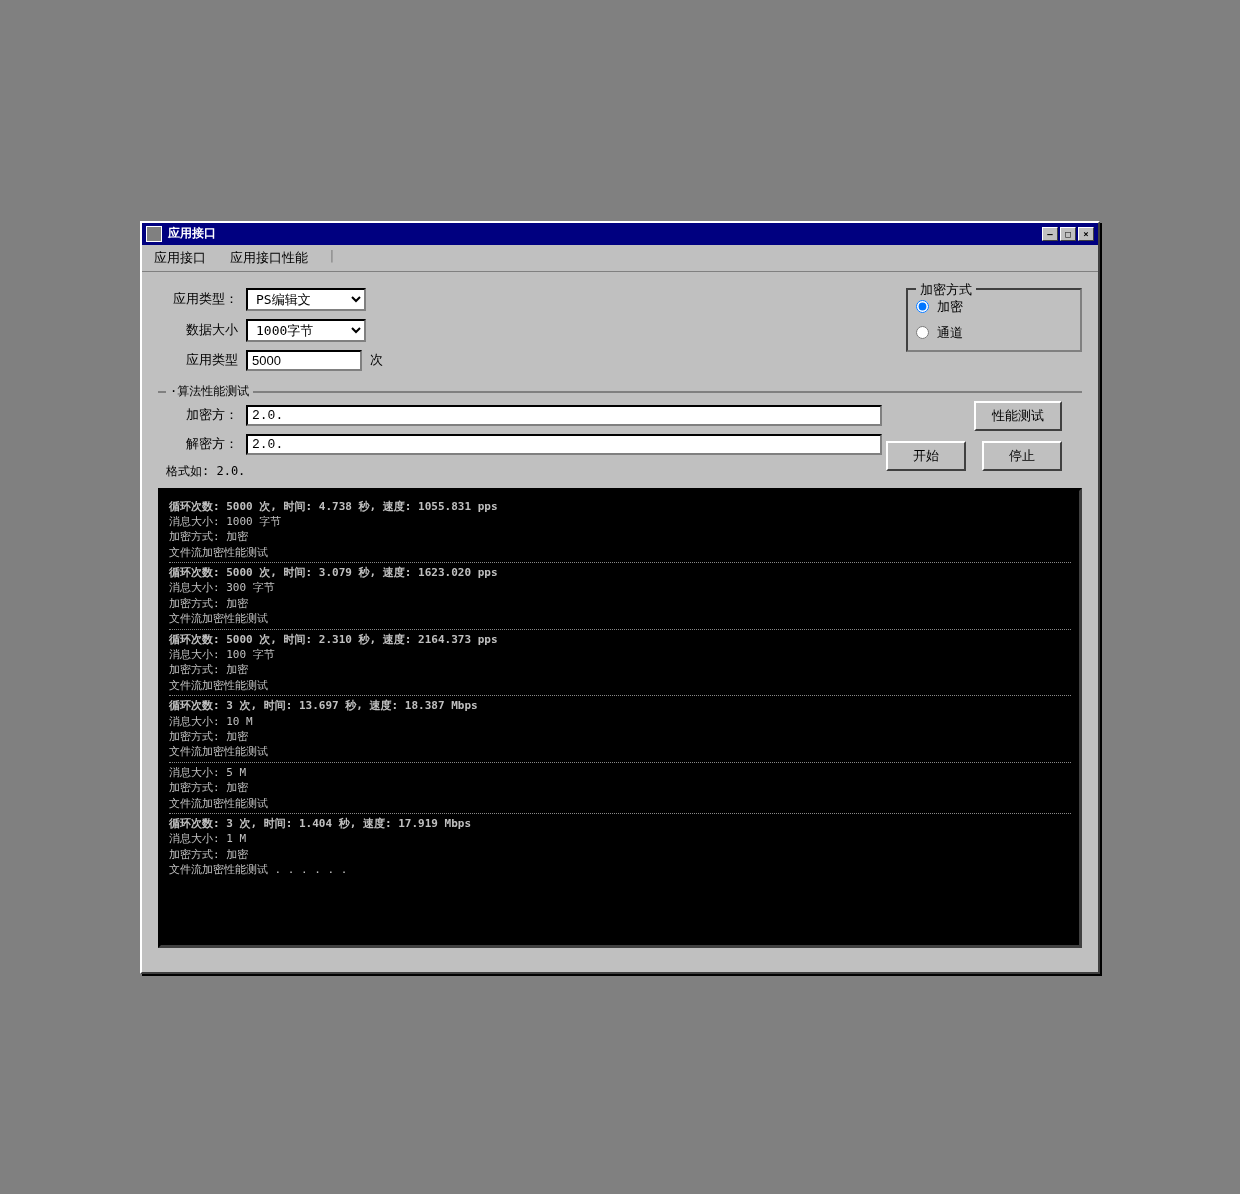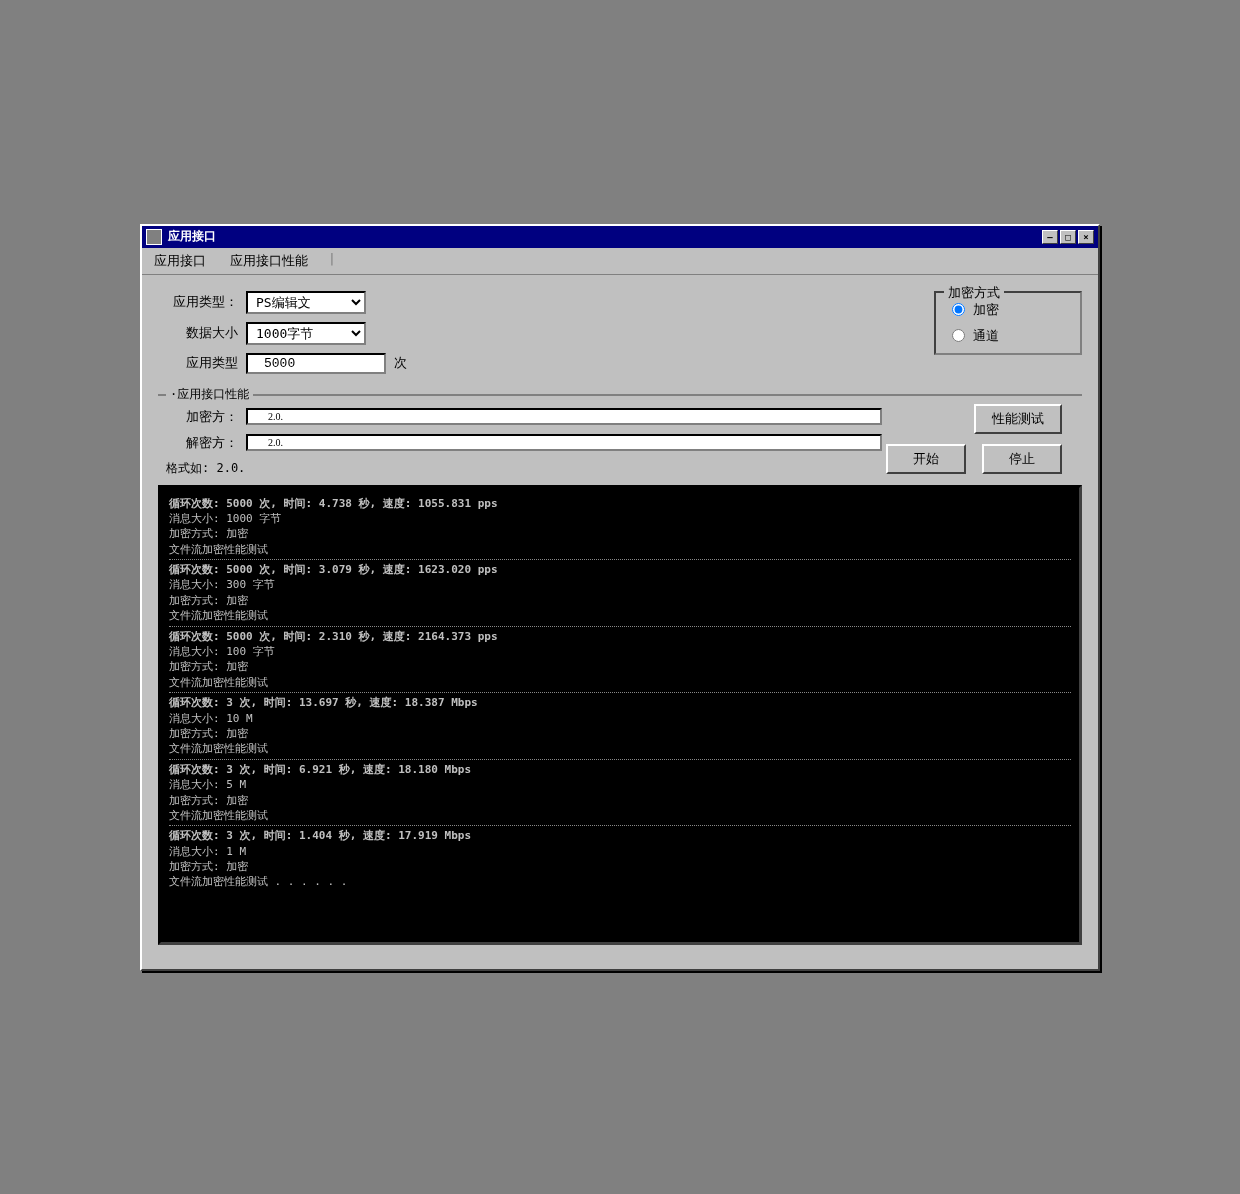--- a/index.html
+++ b/index.html
@@ -95,35 +95,35 @@
       padding: 1px 4px;
       font-size: 13px;
       font-family: inherit;
       width: 120px;
     }
     .win-input {
       background: #fff;
       border: 2px inset #808080;
       border-top-color: #404040;
       border-left-color: #404040;
-      padding: 1px 16px;
-      font-size: 13px;
-      font-family: Liberation Mono, monospace;
-      width: 140px;
+      padding: 1px 4px;
+      font-size: 13px;
+      font-family: Liberation Sans, sans-serif;
+      width: 116px;
     }
     .unit-label {
       font-size: 13px;
     }
     .groupbox {
       border: 2px solid #808080;
       border-top-color: #404040;
       border-left-color: #404040;
-      padding: 8px 16px;
+      padding: 8px 8px;
       position: relative;
-      margin-left: 32px;
+      margin-left: 4px;
     }
     .groupbox-title {
       position: absolute;
       top: -9px;
       left: 8px;
       background: #c0c0c0;
       padding: 0 4px;
       font-size: 13px;
     }
     .radio-row {
@@ -157,23 +157,23 @@
       width: 80px;
       font-size: 13px;
       text-align: right;
     }
     .detail-input {
       flex: 1;
       background: #fff;
       border: 2px inset #808080;
       border-top-color: #404040;
       border-left-color: #404040;
-      padding: 1px 20px;
-      font-size: 10px;
-      font-family: Liberation Serif, serif;
+      padding: 1px 4px;
+      font-size: 13px;
+      font-family: Liberation Mono, monospace;
     }
     .win-button {
       background: #c0c0c0;
       border: 2px solid #fff;
       border-right-color: #404040;
       border-bottom-color: #404040;
       padding: 4px 16px;
       font-size: 13px;
       font-family: inherit;
       cursor: pointer;
@@ -271,21 +271,21 @@
           </div>
           <div class="radio-row">
             <input type="radio" name="encrypt" id="enc2" style="">
             <label for="enc2">通道</label>
           </div>
         </div>
       </div>
     </div>
 
     <div style="position:relative; margin: 12px 0 0 0; border-top: 2px solid #808080; padding-top: 12px;">
-      <span class="algo-section-label" style="position:absolute;top:-10px;left:8px;background:#c0c0c0;padding:0 4px;font-size:12px;">·应用接口性能</span>
+      <span class="algo-section-label" style="position:absolute;top:-10px;left:8px;background:#c0c0c0;padding:0 4px;font-size:12px;">·算法性能测试</span>
 
       <div class="detail-area">
         <div class="detail-row">
           <label class="detail-label">加密方：</label>
           <input class="detail-input" type="text" value="2.0." style="">
         </div>
         <div class="detail-row">
           <label class="detail-label">解密方：</label>
           <input class="detail-input" type="text" value="2.0." style="">
         </div>
@@ -315,21 +315,20 @@
         <span class="output-line bold-line">循环次数: 5000 次, 时间: 2.310 秒, 速度: 2164.373 pps</span>
         <span class="output-line">消息大小: 100 字节</span>
         <span class="output-line">加密方式: 加密</span>
         <span class="output-line">文件流加密性能测试</span>
         <div class="output-section-divider"></div>
         <span class="output-line bold-line">循环次数: 3 次, 时间: 13.697 秒, 速度: 18.387 Mbps</span>
         <span class="output-line">消息大小: 10 M</span>
         <span class="output-line">加密方式: 加密</span>
         <span class="output-line">文件流加密性能测试</span>
         <div class="output-section-divider"></div>
-        <span class="output-line bold-line">循环次数: 3 次, 时间: 6.921 秒, 速度: 18.180 Mbps</span>
         <span class="output-line">消息大小: 5 M</span>
         <span class="output-line">加密方式: 加密</span>
         <span class="output-line">文件流加密性能测试</span>
         <div class="output-section-divider"></div>
         <span class="output-line bold-line">循环次数: 3 次, 时间: 1.404 秒, 速度: 17.919 Mbps</span>
         <span class="output-line">消息大小: 1 M</span>
         <span class="output-line">加密方式: 加密</span>
         <span class="output-line">文件流加密性能测试 . . . . . .</span>
       </div>
 

